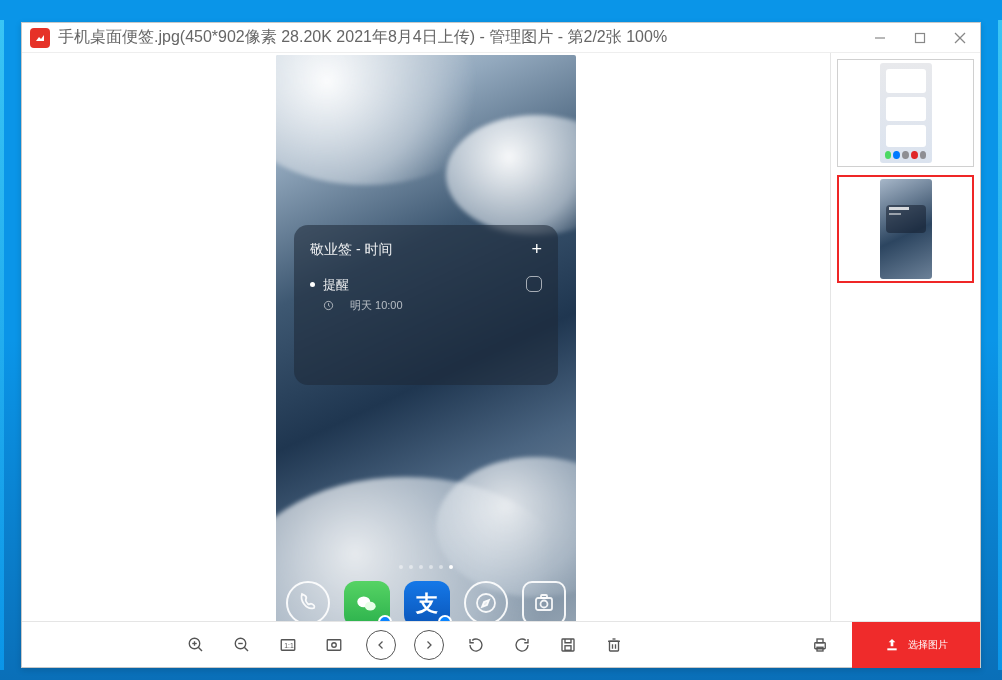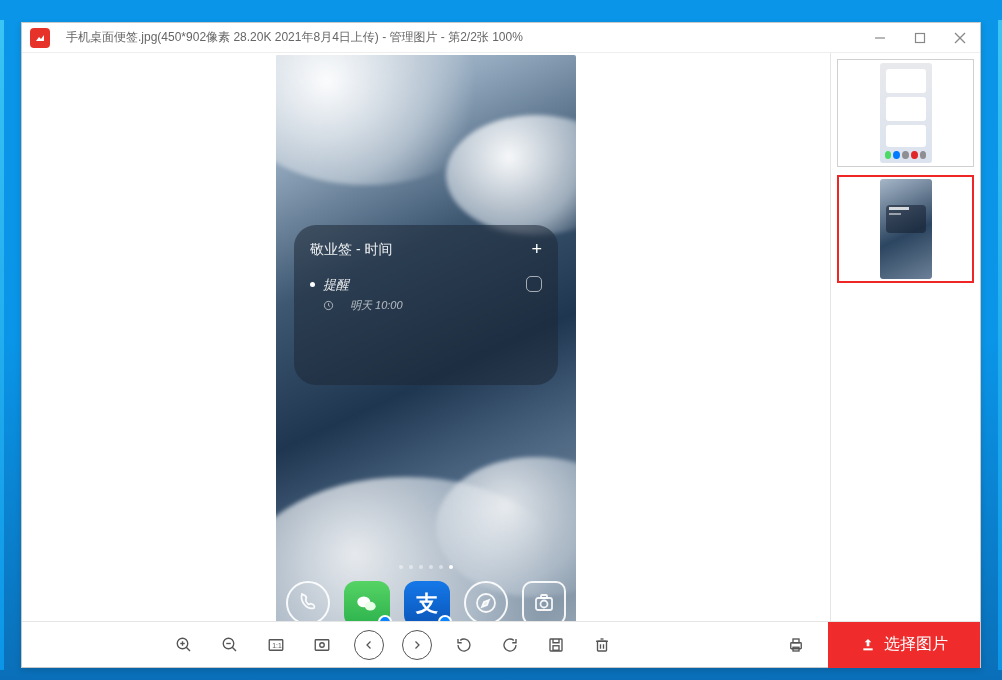--- a/index.html
+++ b/index.html
@@ -5,41 +5,41 @@
     * { margin: 0; padding: 0; box-sizing: border-box; font-family: "Microsoft YaHei", Arial, sans-serif; }
     body { background: linear-gradient(to bottom, #0a95e8 0%, #0a95e8 50%, #0a6fb8 100%); width: 1002px; height: 680px; overflow: hidden; position: relative; }
     .edge-glow { position: absolute; width: 4px; background: linear-gradient(180deg, #3ac5f4, #0a95e8); top: 20px; }
     .edge-l { left: 0; height: 650px; }
     .edge-r { right: 0; height: 650px; }
 
     .window { position: absolute; left: 21px; top: 22px; width: 960px; height: 646px; background: #fff; border: 1px solid #c8c8c8; box-shadow: 0 2px 6px rgba(0,0,0,0.15); display: flex; flex-direction: column; }
 
     .titlebar { height: 30px; display: flex; align-items: center; padding: 0 6px 0 8px; border-bottom: 1px solid #eee; }
     .app-logo { width: 20px; height: 20px; background: #e63228; border-radius: 4px; display: flex; align-items: center; justify-content: center; color: #fff; font-size: 10px; font-weight: bold; }
-    .title-text { margin-left: 16px; font-size: 12px; color: #666; }
+    .title-text { margin-left: 8px; font-size: 16px; color: #666; }
     .win-ctrls { margin-left: auto; display: flex; gap: 12px; }
     .win-ctrls > div { width: 28px; height: 20px; display: flex; align-items: center; justify-content: center; color: #888; cursor: pointer; }
 
     .content-row { flex: 1; display: flex; overflow: hidden; }
 
     .canvas-area { flex: 1; background: #fff; display: flex; align-items: flex-start; justify-content: center; overflow: hidden; position: relative; }
 
     
     .phone { margin-top: 2px; width: 300px; height: 582px; background: linear-gradient(155deg, #cbd8e4 0%, #92a8bd 15%, #3e5872 35%, #1f3650 55%, #4a6480 70%, #97a6b4 100%); position: relative; overflow: hidden; border-radius: 2px; }
     .cloud-blob { position: absolute; border-radius: 50%; background: radial-gradient(circle at 35% 35%, rgba(255,255,255,0.95), rgba(200,210,220,0.7) 50%, rgba(120,140,160,0) 75%); filter: blur(2px); }
     .c1 { width: 260px; height: 160px; top: -30px; left: -40px; }
     .c2 { width: 180px; height: 120px; top: 60px; right: -50px; }
     .c3 { width: 340px; height: 220px; bottom: -60px; left: -40px; opacity: 0.9; }
     .c4 { width: 200px; height: 140px; bottom: 40px; right: -60px; opacity: 0.85; }
     .stars-layer { position: absolute; inset: 0; background-image: radial-gradient(#fff 0.5px, transparent 0.5px); background-size: 40px 40px; opacity: 0.15; }
 
-    .widget-card { position: absolute; left: 18px; right: 18px; top: 170px; height: 160px; background: rgba(30,40,55,0.55); backdrop-filter: blur(2px); border-radius: 22px; padding: 14px 16px; color: rgba(255,255,255,0.92); }
+    .widget-card { position: absolute; left: 18px; right: 18px; top: 170px; height: 160px; background: rgba(30,40,55,0.55); backdrop-filter: blur(2px); border-radius: 14px; padding: 14px 16px; color: rgba(255,255,255,0.92); }
     .widget-header { display: flex; align-items: center; justify-content: space-between; font-size: 14px; }
     .plus-ico { font-size: 18px; font-weight: 300; color: #fff; }
-    .widget-body { margin-top: 16px; font-style: italic; }
+    .widget-body { margin-top: 16px; }
     .todo-row { display: flex; align-items: flex-start; justify-content: space-between; }
     .todo-left { display: flex; gap: 8px; align-items: flex-start; }
     .dot { width: 5px; height: 5px; border-radius: 50%; background: #fff; margin-top: 6px; }
     .todo-title { font-size: 13px; }
     .todo-time { display: flex; align-items: center; gap: 16px; font-size: 11px; color: rgba(255,255,255,0.65); margin-top: 4px; }
     .checkbox { width: 16px; height: 16px; border-radius: 5px; border: 1px solid rgba(255,255,255,0.6); }
 
     .page-dots { position: absolute; bottom: 68px; left: 0; right: 0; display: flex; justify-content: center; gap: 6px; }
     .page-dots span { width: 4px; height: 4px; border-radius: 50%; background: rgba(255,255,255,0.45); }
     .page-dots span.active { background: #fff; }
@@ -69,21 +69,21 @@
 
     
     .bottombar { height: 46px; border-top: 1px solid #e5e5e5; background: #fff; display: flex; align-items: center; }
     .tool-group { display: flex; align-items: center; gap: 6px; padding: 0 14px; }
     .tool-center { flex: 1; justify-content: center; gap: 18px; }
     .tool-btn { width: 28px; height: 28px; display: flex; align-items: center; justify-content: center; color: #555; cursor: pointer; border-radius: 3px; }
     .tool-btn svg { width: 18px; height: 18px; }
     .nav-circle { width: 30px; height: 30px; border: 1.5px solid #555; border-radius: 50%; display: flex; align-items: center; justify-content: center; }
     .nav-circle svg { width: 12px; height: 12px; }
     .print-area { padding: 0 18px; }
-    .select-btn { height: 46px; background: #ef2b2b; color: #fff; display: flex; align-items: center; justify-content: center; gap: 8px; padding: 0 32px; font-size: 16px; cursor: pointer; }
+    .select-btn { height: 46px; background: #ef2b2b; color: #fff; display: flex; align-items: center; justify-content: center; gap: 8px; padding: 0 32px; font-size: 10px; cursor: pointer; }
   </style>
 </head>
 <body>
 
 <div class="edge-glow edge-l"></div>
 <div class="edge-glow edge-r"></div>
 
 <div class="window">
 
   <div class="titlebar">

